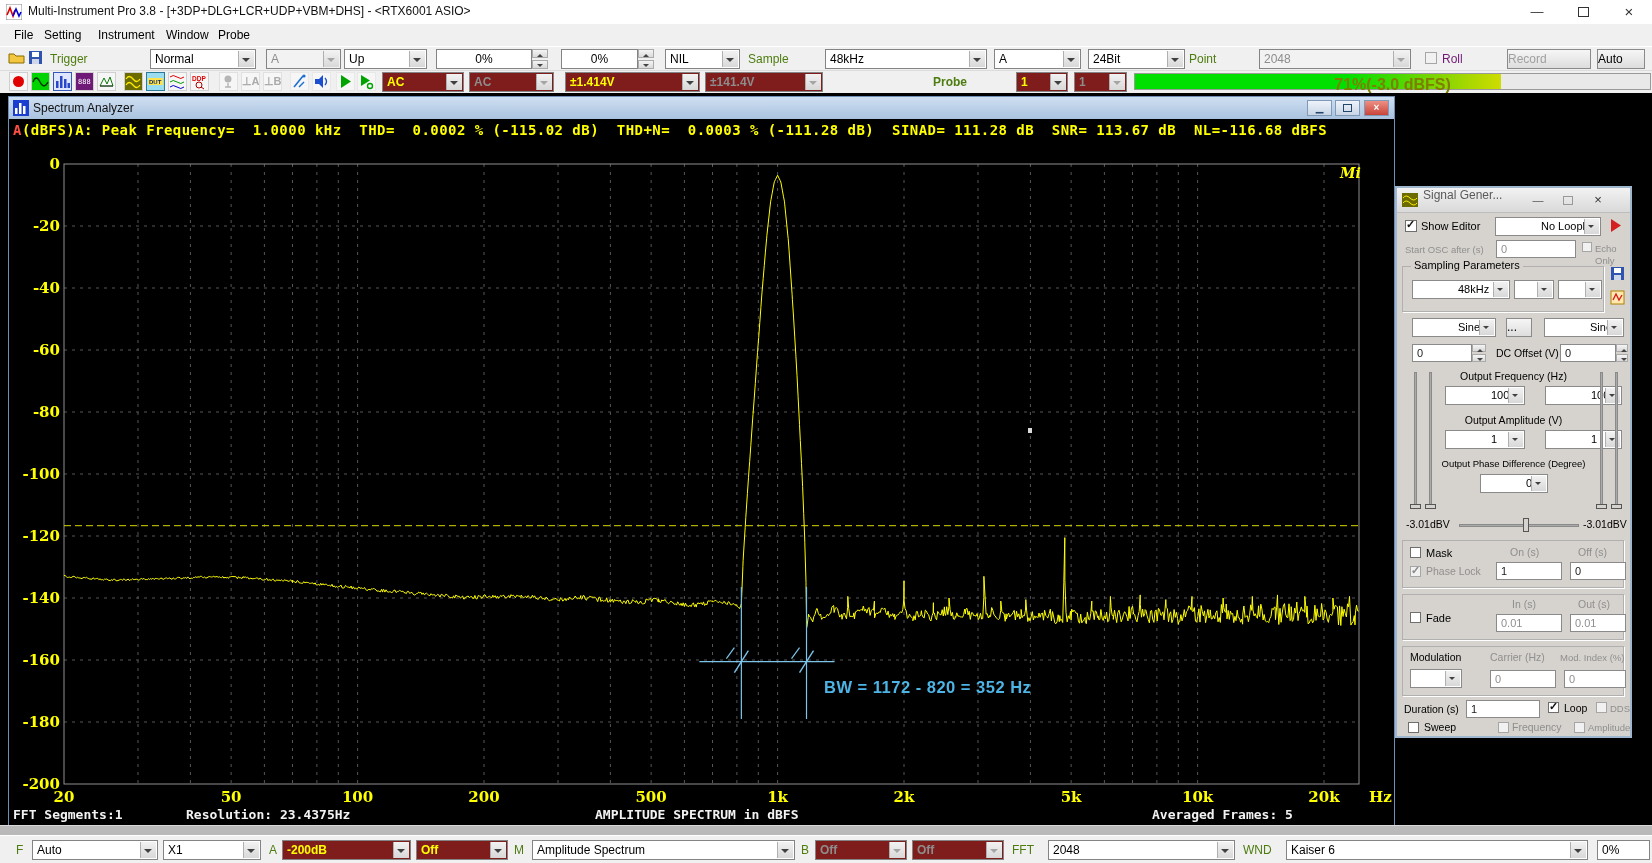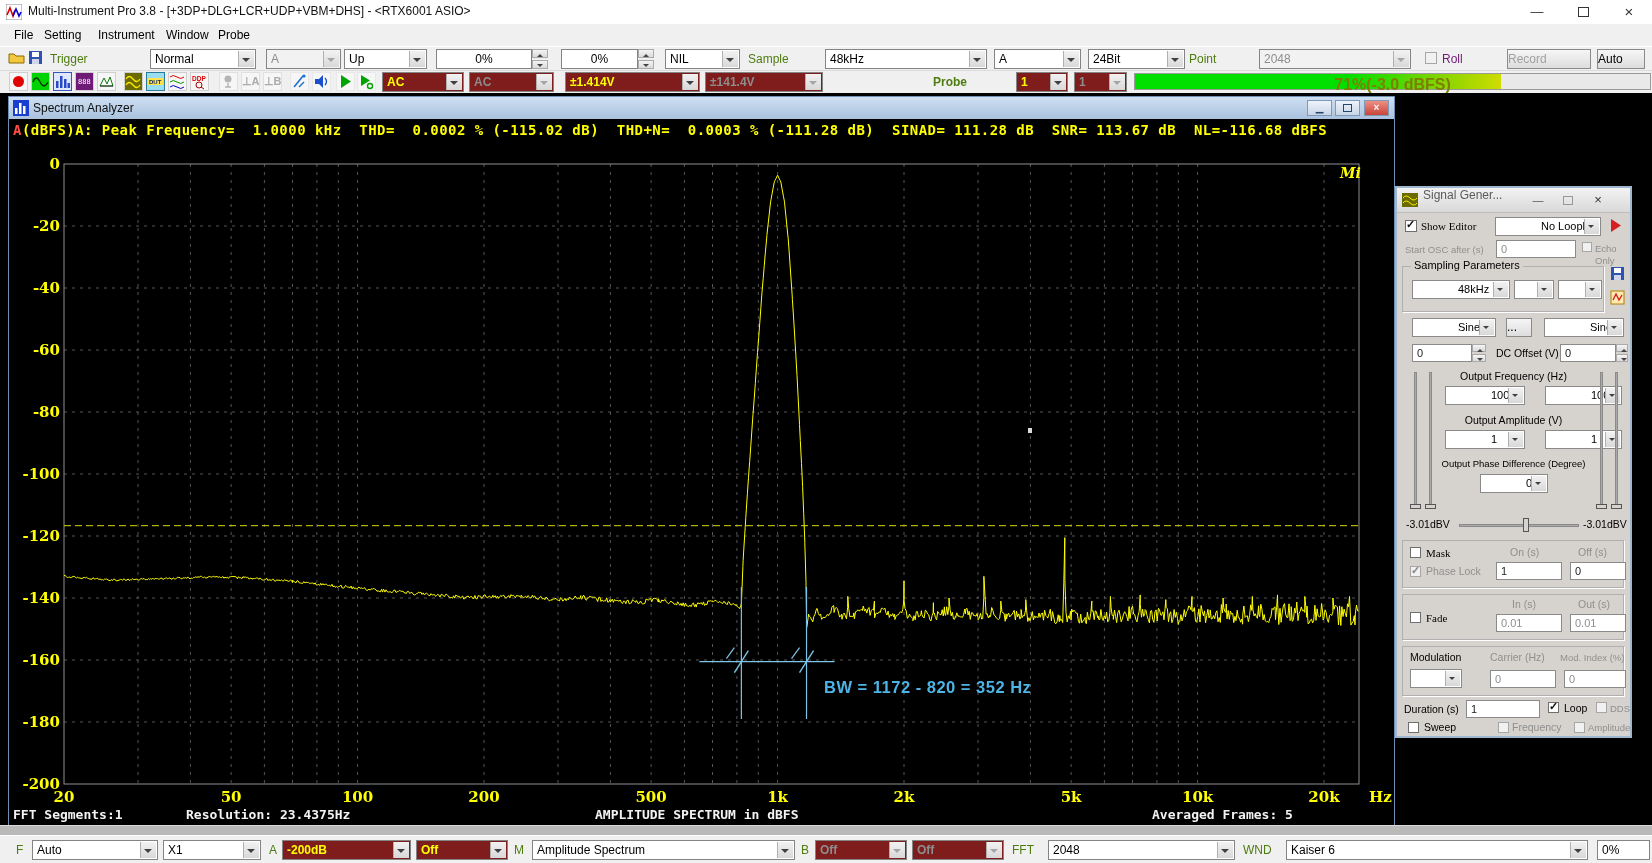--- a/index.html
+++ b/index.html
@@ -68,21 +68,21 @@
   #sgtitle .t{left:26px;top:0;font-size:12px;color:#5a5a5a;}
   .sgb{top:5px;width:16px;height:14px;text-align:center;line-height:14px;color:#555;font-size:11px;}
   .gb{border:1px solid #b0b0b0;box-shadow:1px 1px 0 #ffffff;box-sizing:border-box;}
   .leg{background:#d6d3ce;padding:0 3px;font-size:11px;color:#000;}
   .in{background:#fff;border:1px solid #8a8a8a;box-sizing:border-box;font-size:11px;color:#222;padding:2px 0 0 4px;height:18px;}
   .in.gy{color:#8f8f8f;}
   .scb{height:19px;background:#fff;border:1px solid #8a8a8a;box-sizing:border-box;font-size:11px;}
   .scb .v{position:absolute;left:4px;top:2px;right:16px;white-space:nowrap;overflow:hidden;margin-left:41px;}
   .scb .a{position:absolute;right:1px;top:1px;bottom:1px;width:14px;background:linear-gradient(#f2f2f2,#d8d8d8);border-left:1px solid #b0b0b0;}
   .scb .a::after{content:"";position:absolute;left:3px;top:6px;border:3.5px solid transparent;border-top-color:#404040;}
-  .l11{font-size:11px;line-height:14px;color:#000;font-family:Liberation Serif, serif;} .l10{font-size:10.5px;line-height:13px;color:#000;}
+  .l11{font-size:11px;line-height:14px;color:#000;} .l10{font-size:10.5px;line-height:13px;color:#000;}
   .l9{font-size:9.5px;line-height:12px;color:#000;}
   .gy{color:#8f8f8f;}
   .vtr{width:3px;background:#aaa;border:1px solid #8a8a8a;box-sizing:border-box;}
   .vth{width:11px;height:5px;background:#d6d3ce;border:1px solid #555;box-sizing:border-box;}
   .htr{height:3px;background:#aaa;border:1px solid #8a8a8a;box-sizing:border-box;}
   .hth{width:6px;height:14px;background:#d6d3ce;border:1px solid #555;box-sizing:border-box;}
   
   #botbar{left:0;top:835px;width:1652px;height:28px;background:#f0f0f0;border-top:1px solid #fff;}
   #botbar .lb{top:4px;}
   svg text{user-select:none;}

